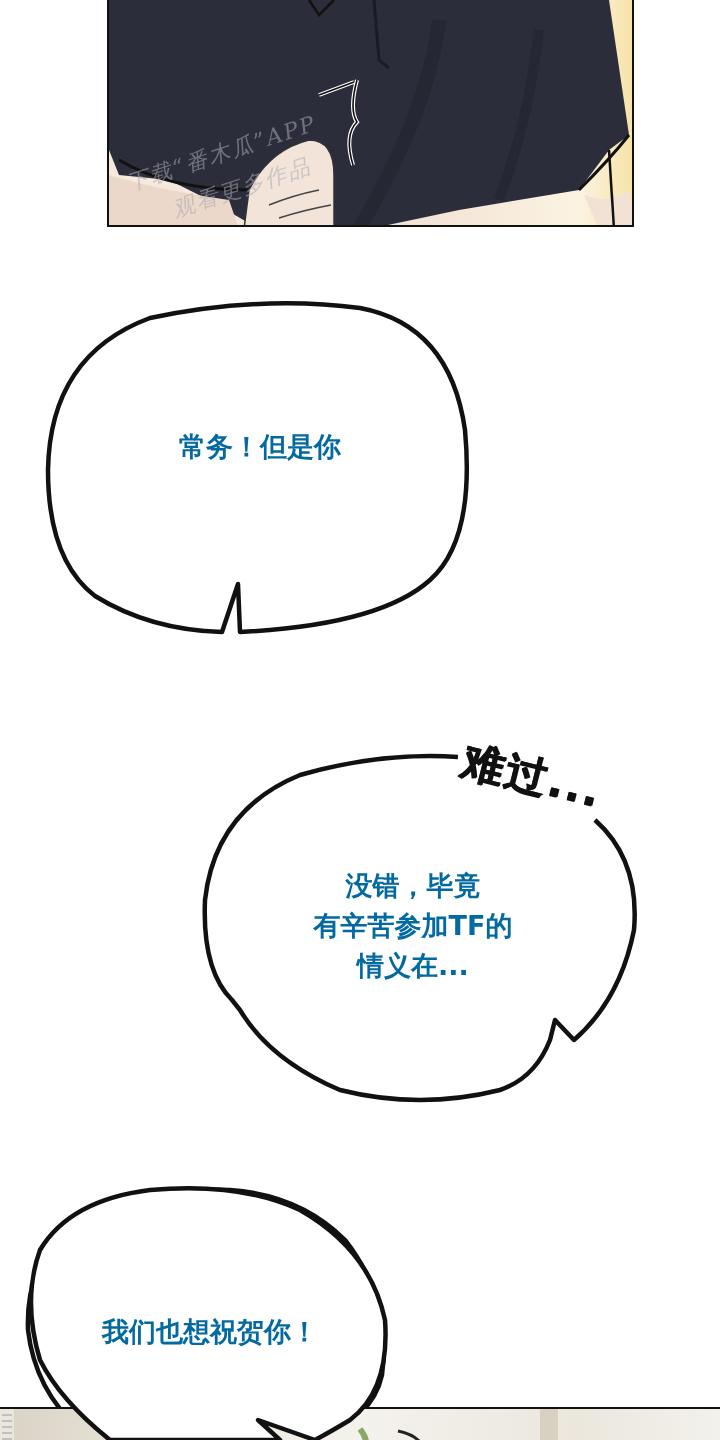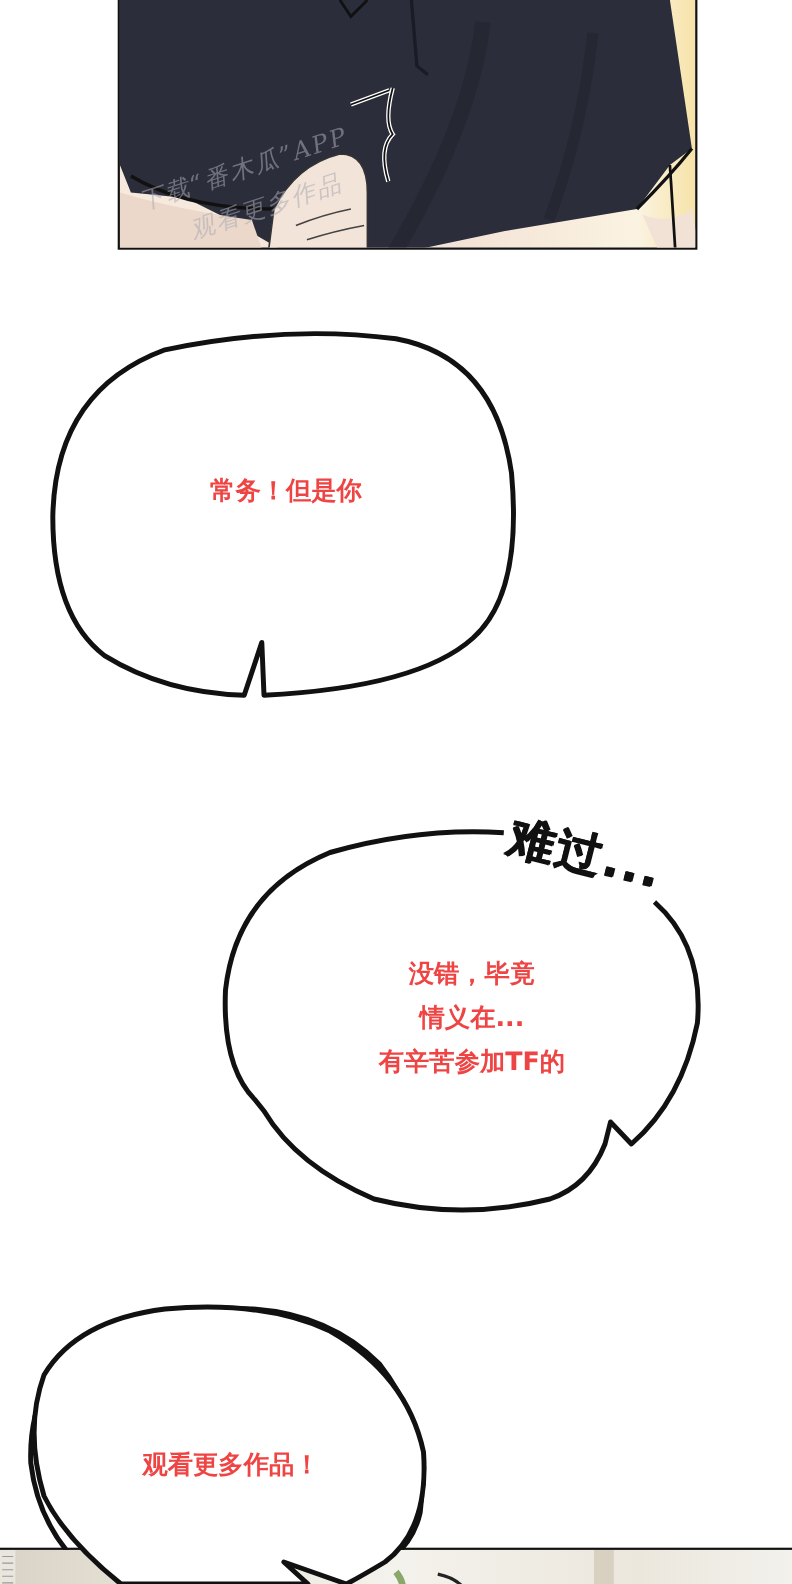--- a/index.html
+++ b/index.html
@@ -16,22 +16,22 @@
     .panel-top svg { position: absolute; left: 0; top: 0; }
     .watermark {
       position: absolute; color: rgba(170,170,180,0.55); font-size: 22px;
       transform: rotate(-18deg); transform-origin: left top; white-space: nowrap;
       font-family: "DejaVu Serif", serif; font-style: italic; letter-spacing: 2px;
     }
     .wm1 { left: 14px; top: 170px; }
     .wm2 { left: 60px; top: 196px; }
     .bubble-svg { position: absolute; left: 0; top: 0; }
     .bubble-text {
-      position: absolute; text-align: center; color: #ef4444;
-      font-size: 23px; line-height: 40px; font-weight: bold;
+      position: absolute; text-align: center; color: #0369a1;
+      font-size: 27px; line-height: 40px; font-weight: bold;
       font-family: "DejaVu Sans", sans-serif;
     }
     .sfx {
       position: absolute; font-size: 42px; font-weight: 900; color: #111;
       transform: rotate(14deg); transform-origin: left top; letter-spacing: 2px;
       font-family: "DejaVu Sans", sans-serif;
       text-shadow: 1px 0 #111, 0 1px #111;
     }
     .panel-bottom {
       position: absolute; left: 0; top: 1407px; width: 720px; height: 40px;
@@ -80,35 +80,35 @@
 
   <path d="M80 1430 Q35 1390 28 1330 Q25 1250 90 1210 Q160 1188 230 1190 Q300 1195 345 1240 Q392 1300 382 1375 Q372 1420 315 1438 L340 1440 L300 1440 L258 1420 L280 1440 L100 1440 Z" fill="#fff" stroke="#111" stroke-width="4.5" stroke-linejoin="round"></path>
 </svg>
 
 <div class="bubble-text" style="left: 80px; top: 427px; width: 360px;">
   <div>常务！但是你</div>
 </div>
 
 <div class="sfx" style="left: 470px; top: 732px;">难过...</div>
 
-<div class="bubble-text" style="left: 284px; top: 866px; width: 290px;">
+<div class="bubble-text" style="left: 268px; top: 866px; width: 290px;">
   <div>没错，毕竟</div>
+  <div>有辛苦参加TF的</div>
   <div>情义在...</div>
-  <div>有辛苦参加TF的</div>
 </div>
 
 <div class="panel-bottom">
   <svg width="720" height="40" viewBox="0 0 720 40">
     <rect x="0" y="0" width="14" height="40" fill="#e9e6de"></rect>
     <path d="M2 6 L12 6 M2 12 L12 12 M2 18 L12 18 M2 24 L12 24 M2 30 L12 30" stroke="#999" stroke-width="1"></path>
     <rect x="540" y="0" width="18" height="40" fill="#d8d0c0"></rect>
     <path d="M360 20 Q368 30 366 40" stroke="#8aa86a" stroke-width="6" fill="none"></path>
     <path d="M398 22 Q418 26 425 40" stroke="#222" stroke-width="3" fill="none"></path>
   </svg>
 </div>
 
 <svg class="bubble-svg" width="720" height="1440" viewBox="0 0 720 1440" style="pointer-events:none">
   <path d="M110 1440 Q60 1400 40 1360 Q22 1300 40 1250 Q70 1200 150 1190 Q240 1182 300 1210 Q370 1250 385 1320 Q390 1390 350 1420 Q330 1432 315 1440 L258 1420 L280 1440 Z" fill="#fff" stroke="#111" stroke-width="4.5" stroke-linejoin="round"></path>
 </svg>
 
 <div class="bubble-text" style="left: 60px; top: 1312px; width: 300px;">
-  <div>观看更多作品！</div>
+  <div>我们也想祝贺你！</div>
 </div>
 
 </body></html>

